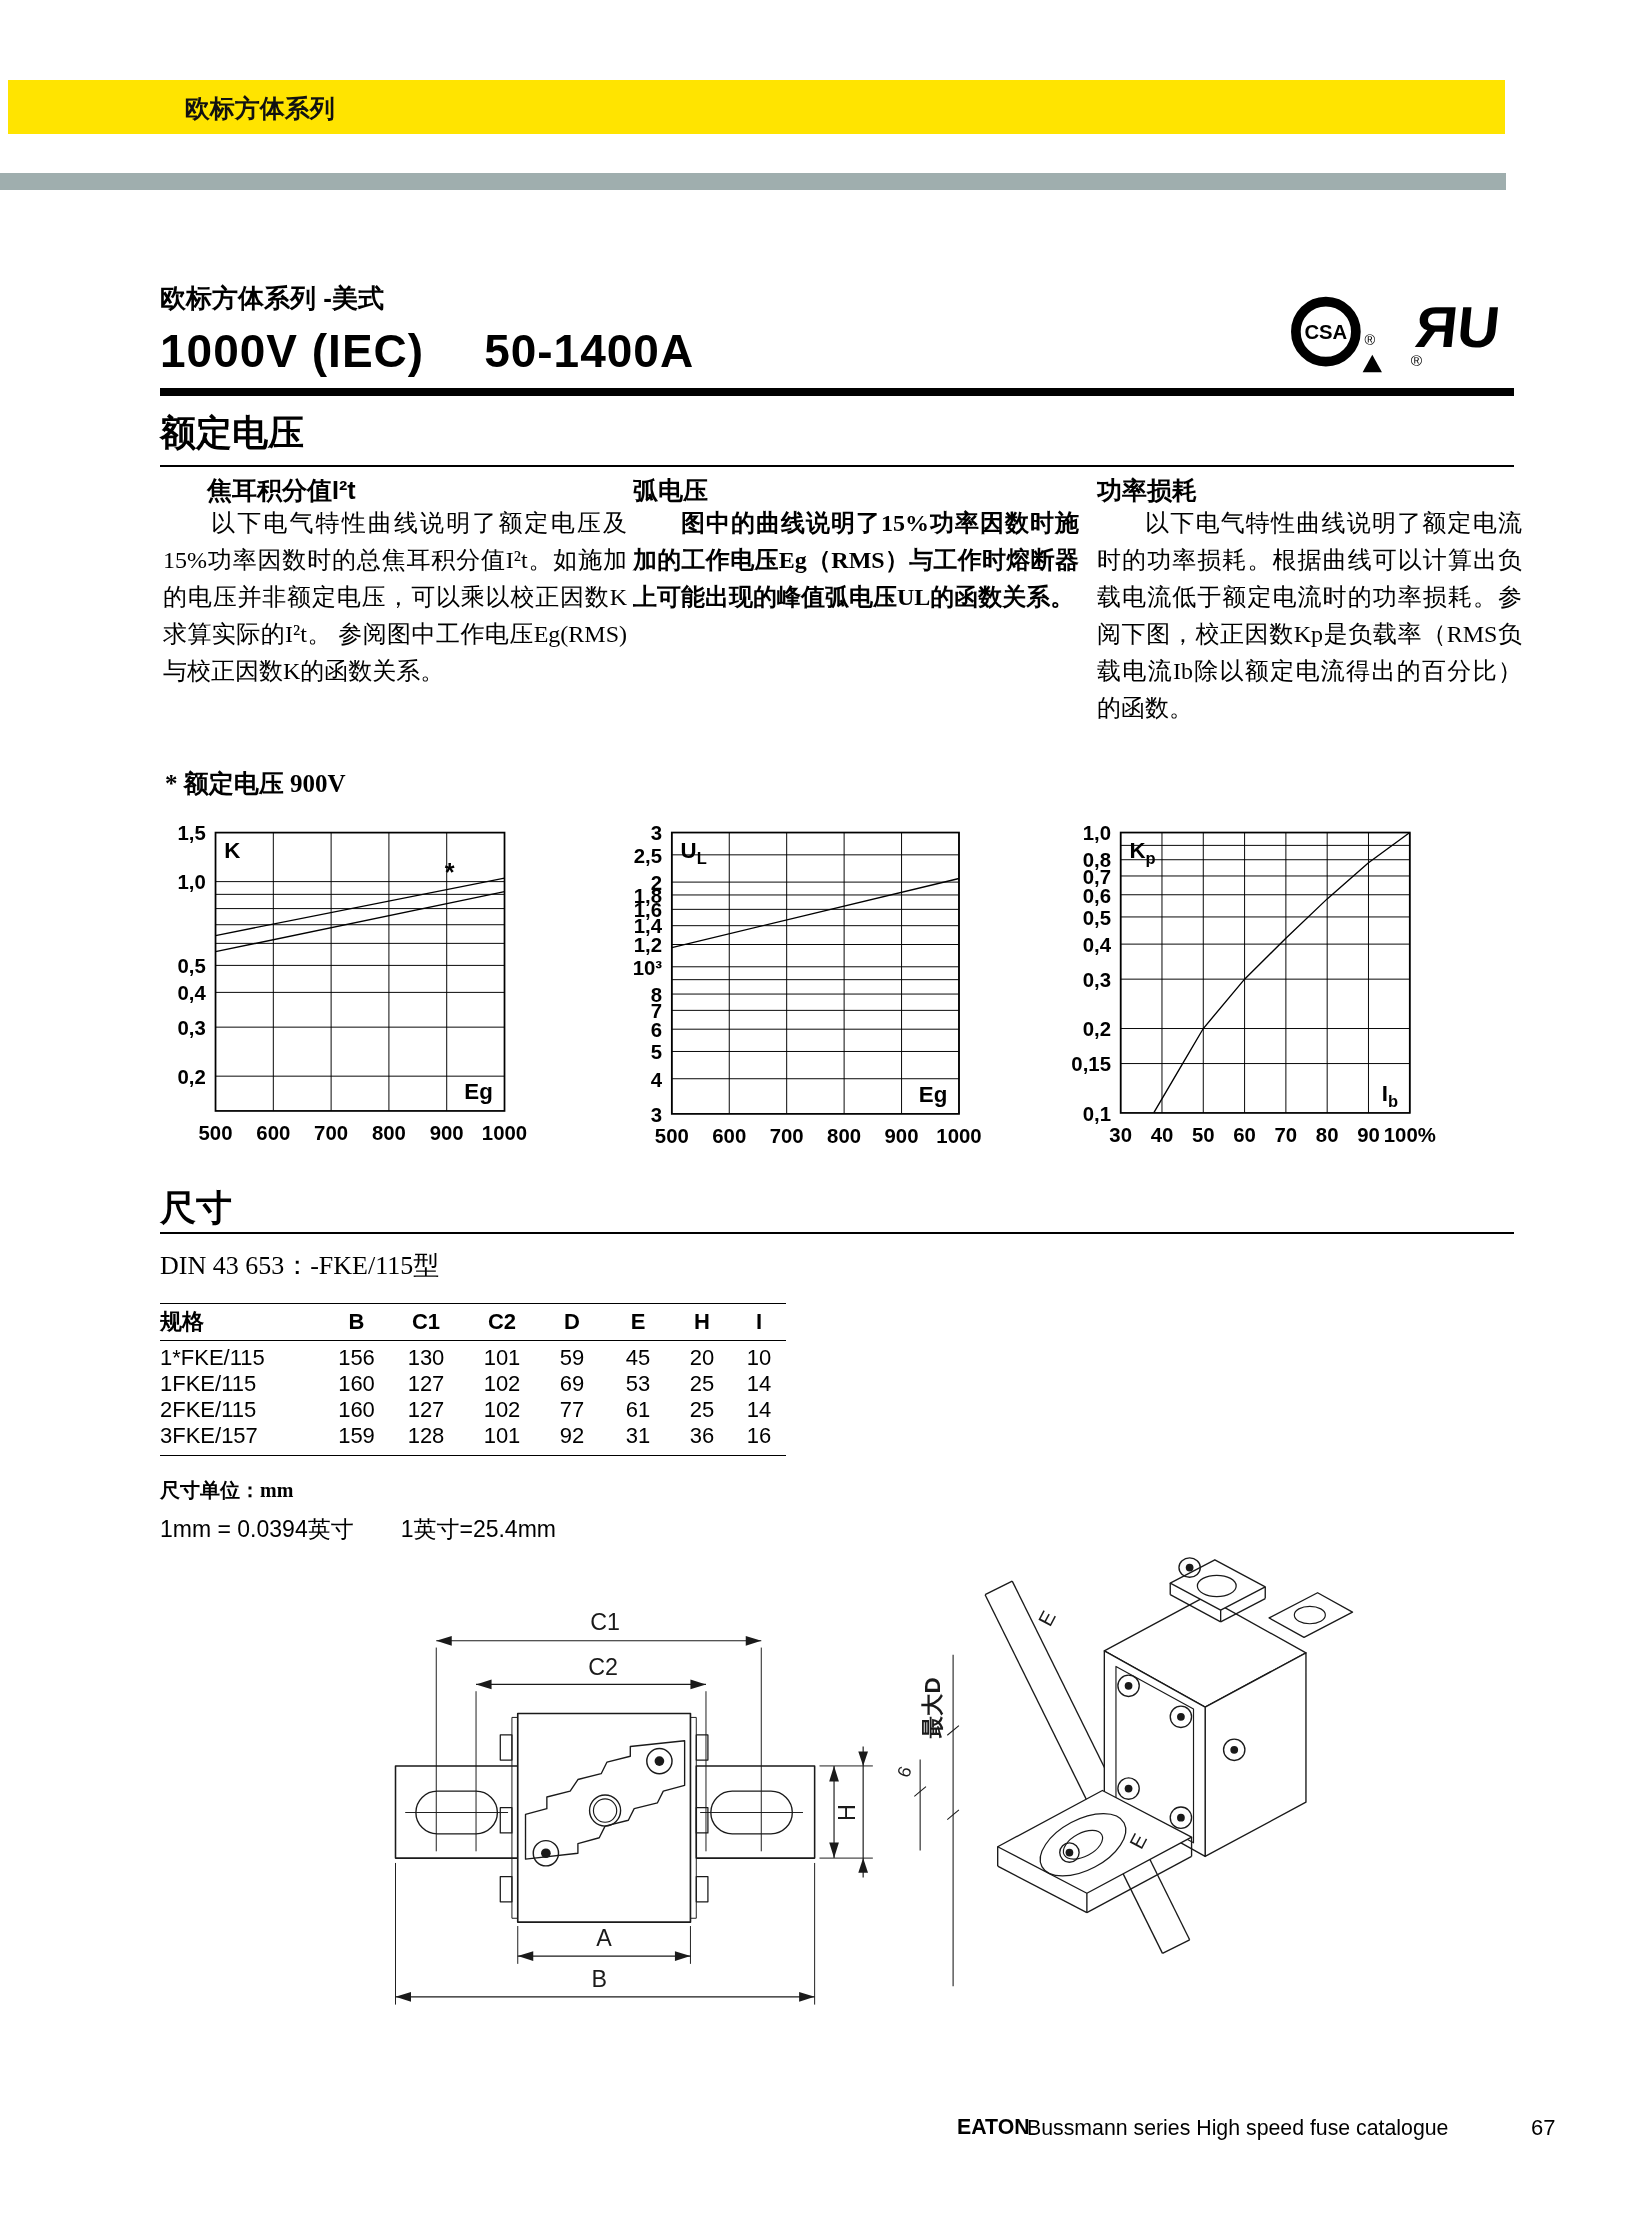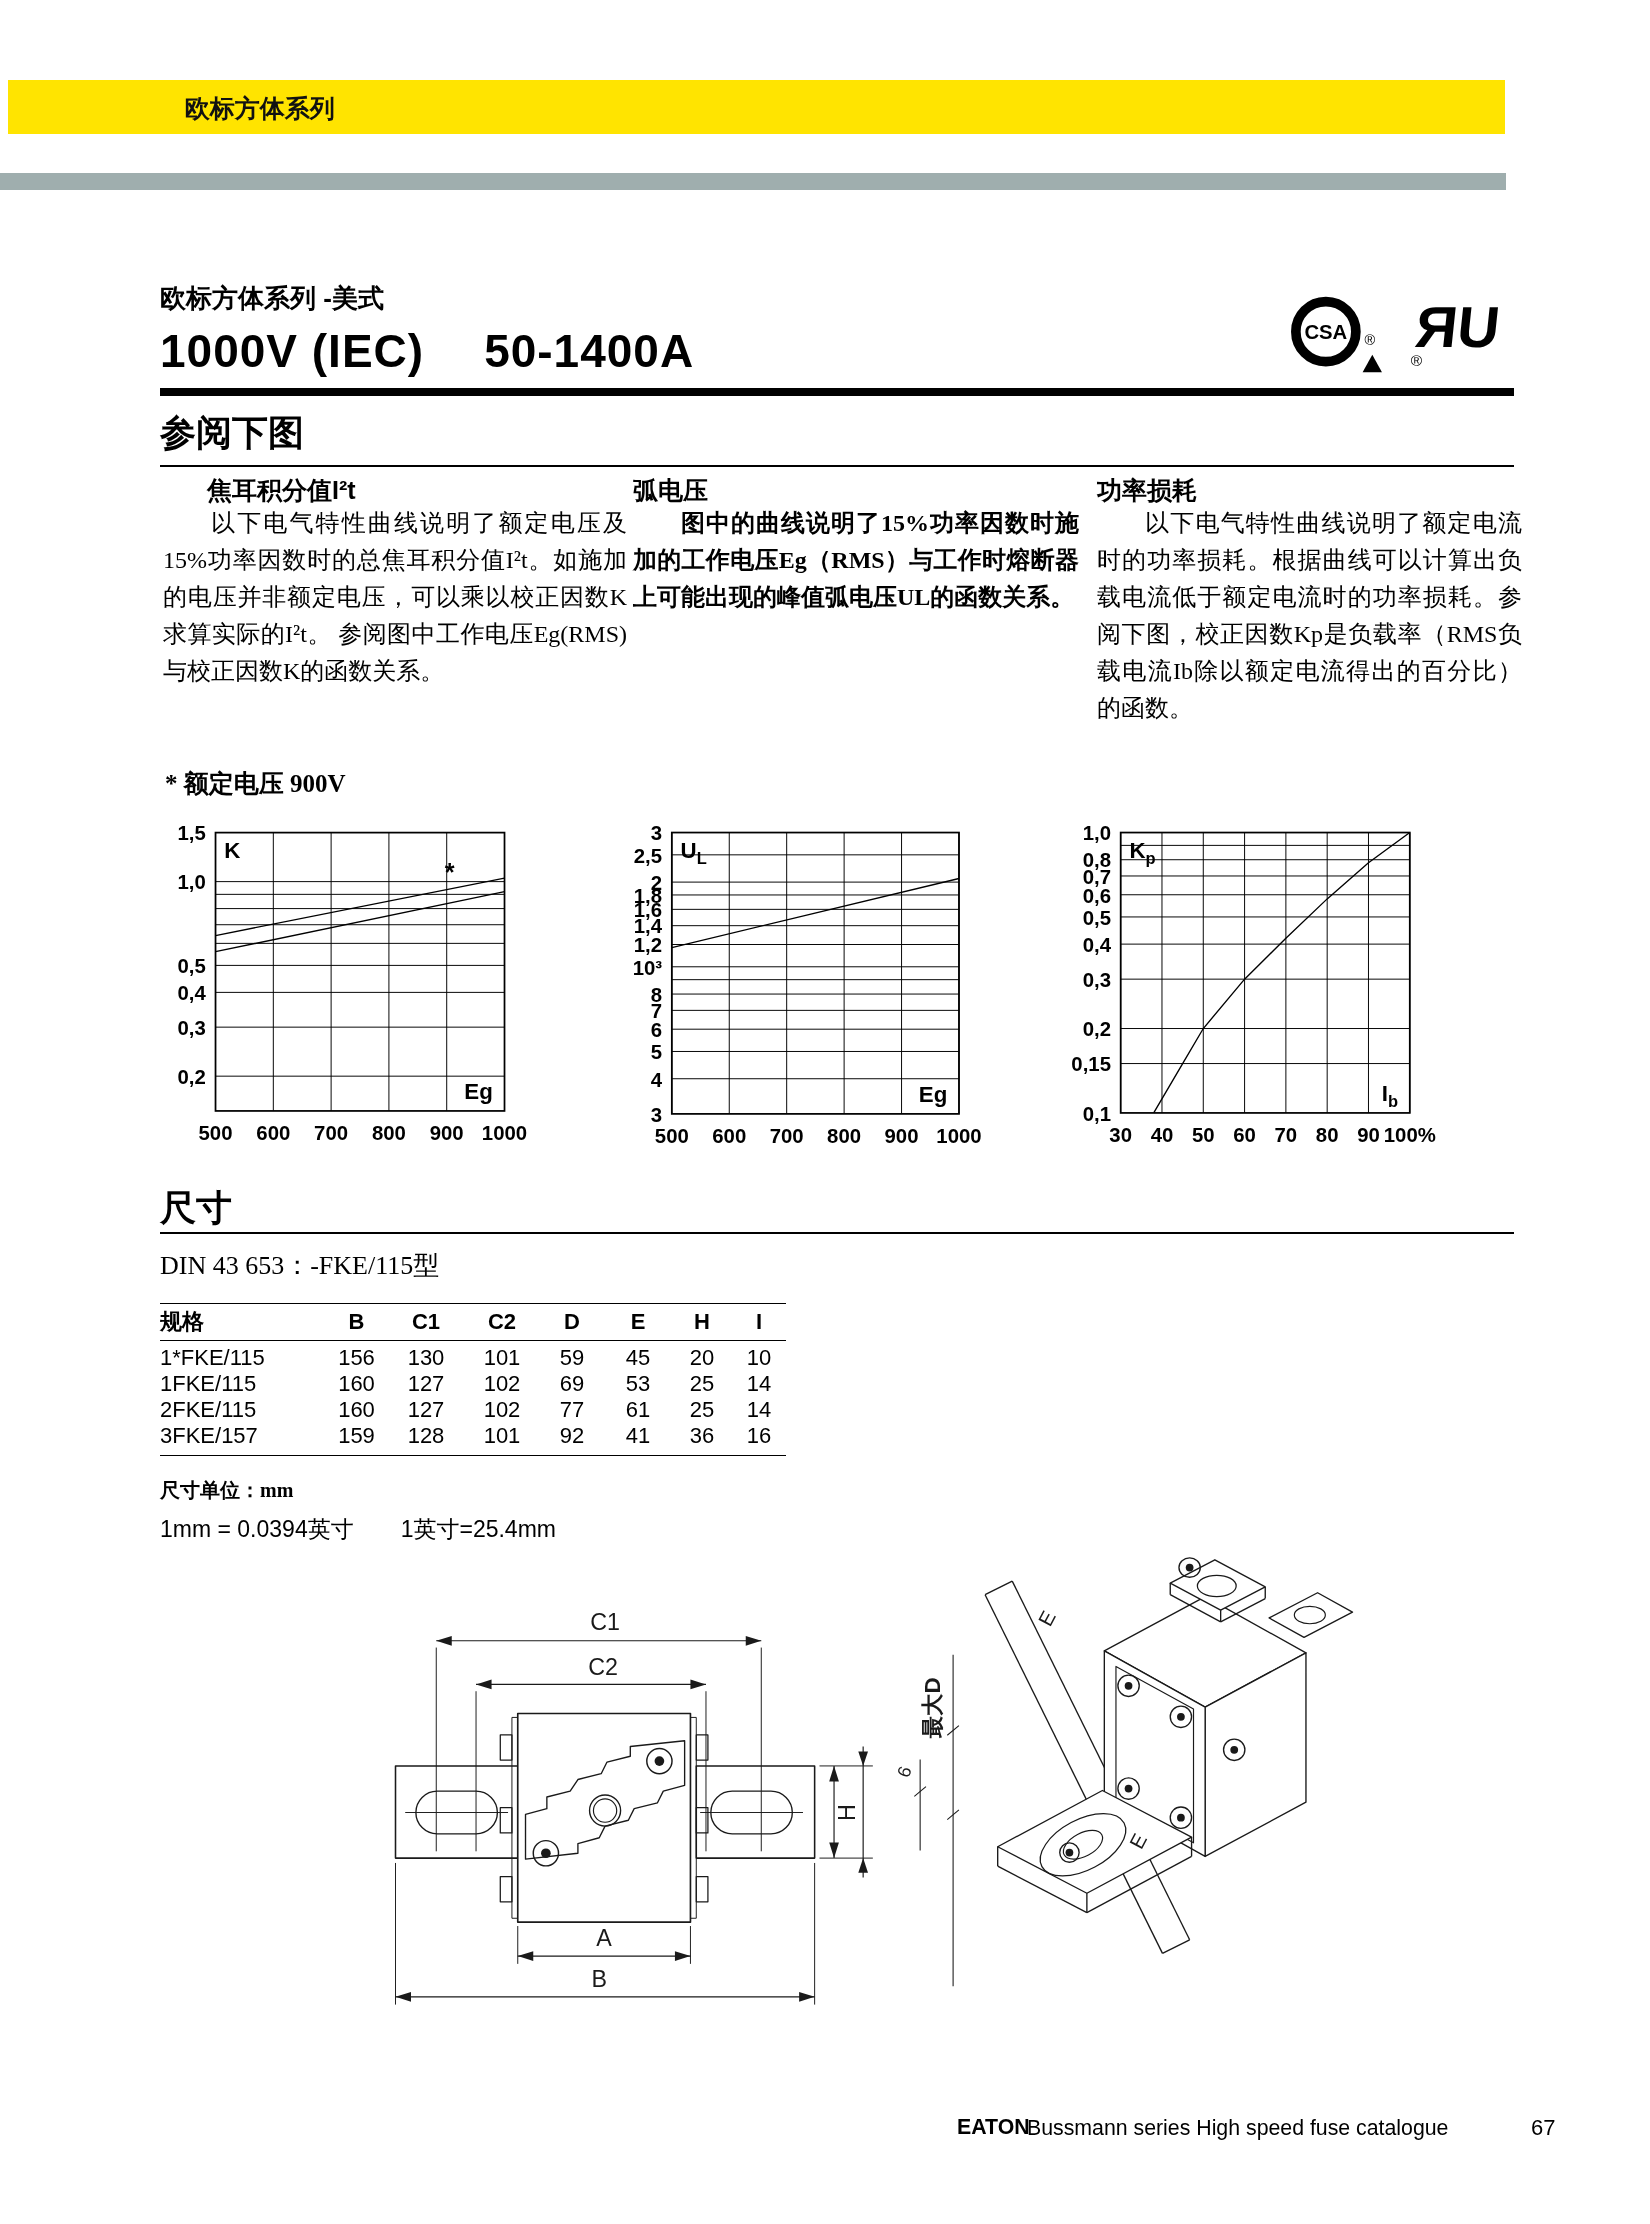--- a/index.html
+++ b/index.html
@@ -63,21 +63,21 @@
     <text x="84" y="56" font-size="15">®</text>
     <polygon points="82,84 102,84 92,66" fill="#000"></polygon>
   </svg>
   <svg class="abs" style="left:1405px;top:283px;" width="116" height="97" viewBox="0 0 120 100">
     <text x="16" y="66" font-size="60" font-weight="bold" transform="skewX(-6)">ЯU</text>
     <text x="6" y="86" font-size="16">®</text>
   </svg>
 
   <div class="abs" id="rule-thick"></div>
 
-  <div class="abs sec-title" style="top:409px;">参阅下图</div>
+  <div class="abs sec-title" style="top:409px;">额定电压</div>
   <div class="abs rule-thin" style="top:465px;"></div>
 
   <div class="abs col-head" style="left:163px;top:474px;margin-left:44px;">焦耳积分值I²t</div>
   <div class="abs col-body" style="left:163px;top:505px;width:464px;">以下电气特性曲线说明了额定电压及15%功率因数时的总焦耳积分值I²t。如施加的电压并非额定电压，可以乘以校正因数K求算实际的I²t。 参阅图中工作电压Eg(RMS)与校正因数K的函数关系。</div>
 
   <div class="abs col-head" style="left:633px;top:474px;">弧电压</div>
   <div class="abs col-body" style="left:633px;top:505px;width:446px;font-weight:bold;">图中的曲线说明了15%功率因数时施加的工作电压Eg（RMS）与工作时熔断器上可能出现的峰值弧电压UL的函数关系。</div>
 
   <div class="abs col-head" style="left:1097px;top:474px;">功率损耗</div>
   <div class="abs col-body" style="left:1097px;top:505px;width:425px;">以下电气特性曲线说明了额定电流时的功率损耗。根据曲线可以计算出负载电流低于额定电流时的功率损耗。参阅下图，校正因数Kp是负载率（RMS负载电流Ib除以额定电流得出的百分比）的函数。</div>
@@ -251,21 +251,21 @@
           <div class="c">61</div>
           <div class="c">25</div>
           <div class="c">14</div>
         </div>
         <div class="trow">
           <div class="l">3FKE/157</div>
           <div class="c">159</div>
           <div class="c">128</div>
           <div class="c">101</div>
           <div class="c">92</div>
-          <div class="c">41</div>
+          <div class="c">31</div>
           <div class="c">36</div>
           <div class="c">16</div>
         </div>
       </div>
   </div>
 
   <div class="abs" id="unit-note">尺寸单位：mm</div>
   <div class="abs" id="conv-note">
     <span>1mm = 0.0394英寸</span><span>1英寸=25.4mm</span>
   </div>

